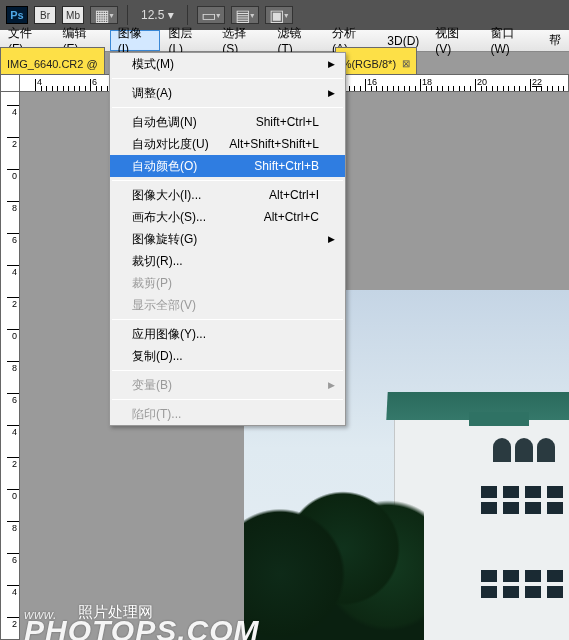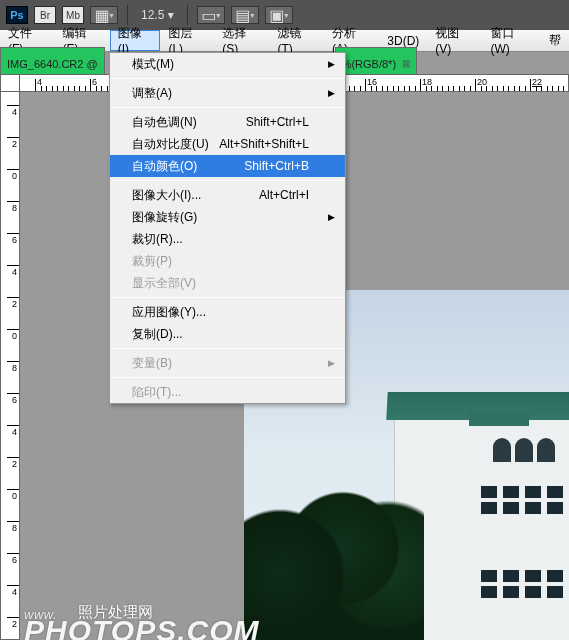--- a/index.html
+++ b/index.html
@@ -11,21 +11,21 @@
 .toolbar .icon-btn { width: 28px; height: 18px; background: #6a6a6a; border: 1px solid #333; display: flex; align-items: center; justify-content: center; color: #ddd; }
 .toolbar .zoom { color: #ddd; font-size: 12px; padding: 0 4px; }
 .toolbar .drop { font-size: 8px; color: #ccc; }
 .toolbar .sep-line { width: 1px; height: 20px; background: #333; margin: 0 3px; }
 
 .menubar { height: 22px; background: linear-gradient(#f8f8f8, #e4e4e4); border-bottom: 1px solid #888; display: flex; align-items: stretch; font-size: 12px; }
 .menubar .menu-item { padding: 0 8px; display: flex; align-items: center; color: #000; cursor: default; }
 .menubar .menu-item.active { background: #d3e8ff; border: 1px solid #3a88d6; padding: 0 7px; }
 
 .doc-tab-bar { height: 22px; background: #9a9a9a; display: flex; align-items: center; font-size: 11px; }
-.doc-tab { background: #22c55e; border: 1px solid #6a6a6a; border-bottom: none; padding: 2px 6px; color: #222; height: 32px; display: flex; align-items: center; }
+.doc-tab { background: #fde047; border: 1px solid #6a6a6a; border-bottom: none; padding: 2px 6px; color: #222; height: 32px; display: flex; align-items: center; }
 .doc-tab.right { margin-left: 230px; }
 .doc-tab .close-x { margin-left: 6px; font-size: 10px; color: #555; }
 
 .ruler-h { position: absolute; left: 20px; right: 0; top: 74px; height: 18px; background: #fff; border: 1px solid #666; border-left: none; overflow: hidden; }
 .ruler-h .tick { position: absolute; bottom: 0; width: 1px; height: 5px; background: #000; }
 .ruler-h .tick.big { height: 12px; }
 .ruler-h .num { position: absolute; bottom: 4px; font-size: 9px; color: #000; transform: translateX(2px); }
 .ruler-v { position: absolute; left: 0; top: 74px; bottom: 0; width: 20px; background: #fff; border: 1px solid #666; overflow: hidden; }
 .ruler-v .tick { position: absolute; right: 0; height: 1px; width: 5px; background: #000; }
 .ruler-v .tick.big { width: 12px; }
@@ -54,21 +54,21 @@
 .arch { width: 18px; height: 24px; border-radius: 9px 9px 0 0; background: #2a3a40; }
 
 .watermark { position: absolute; left: 4px; bottom: 18px; color: #eee; font-size: 13px; font-style: italic; letter-spacing: 0.5px; z-index: 5; text-shadow: 0 0 2px rgba(0,0,0,.4); }
 .watermark-big { position: absolute; left: 4px; bottom: -8px; color: #f5f5f5; font-size: 30px; font-weight: 700; letter-spacing: 1px; font-style: italic; z-index: 5; text-shadow: 0 0 2px rgba(0,0,0,.4); }
 .watermark-cn { position: absolute; left: 58px; bottom: 18px; color: #fff; font-size: 15px; z-index: 5; text-shadow: 0 0 2px rgba(0,0,0,.4); }
 
 .dropdown { position: absolute; left: 109px; top: 52px; width: 237px; background: #f0f0f0; border: 1px solid #979797; box-shadow: 2px 2px 4px rgba(0,0,0,.3); font-size: 12px; z-index: 50; }
 .dropdown .row { display: flex; align-items: center; height: 22px; padding: 0 26px 0 22px; position: relative; color: #000; }
 .dropdown .row.disabled { color: #9a9a9a; }
 .dropdown .row.highlight { background: #2f7de1; color: #fff; }
-.dropdown .row .shortcut { position: absolute; right: 36px; }
+.dropdown .row .shortcut { position: absolute; right: 26px; }
 .dropdown .row .arrow { position: absolute; right: 10px; font-size: 9px; }
 .dropdown .sep { height: 1px; background: #d4d4d4; margin: 3px 2px; border-bottom: 1px solid #fff; }
 </style>
 </head>
 <body>
 
 <div class="toolbar">
   <div class="ps-logo">Ps</div>
   <div class="sq-btn">Br</div>
   <div class="sq-btn">Mb</div>
@@ -330,20 +330,24 @@
   <div class="row highlight">
       <span>自动颜色(O)</span>
       <span class="shortcut">Shift+Ctrl+B</span>
     </div>
   <div class="sep"></div>
   <div class="row">
       <span>图像大小(I)...</span>
       <span class="shortcut">Alt+Ctrl+I</span>
     </div>
   <div class="row">
+      <span>画布大小(S)...</span>
+      <span class="shortcut">Alt+Ctrl+C</span>
+    </div>
+  <div class="row">
       <span>图像旋转(G)</span>
       <span class="arrow">▶</span>
     </div>
   <div class="row">
       <span>裁切(R)...</span>
     </div>
   <div class="row disabled">
       <span>裁剪(P)</span>
     </div>
   <div class="row disabled">

